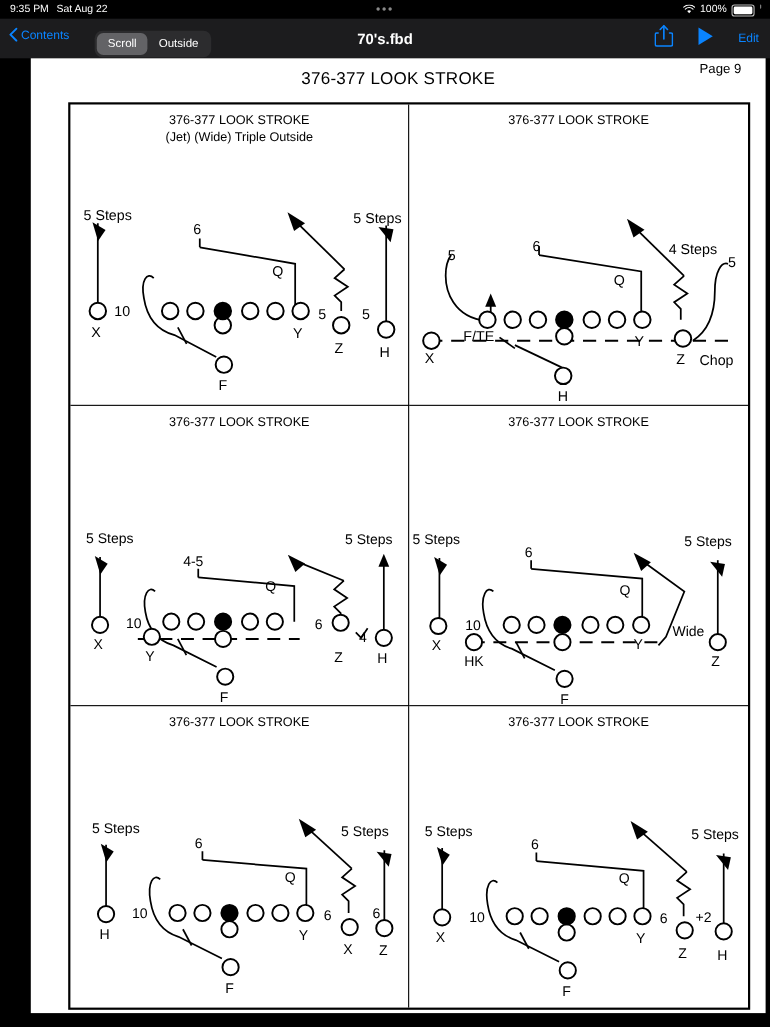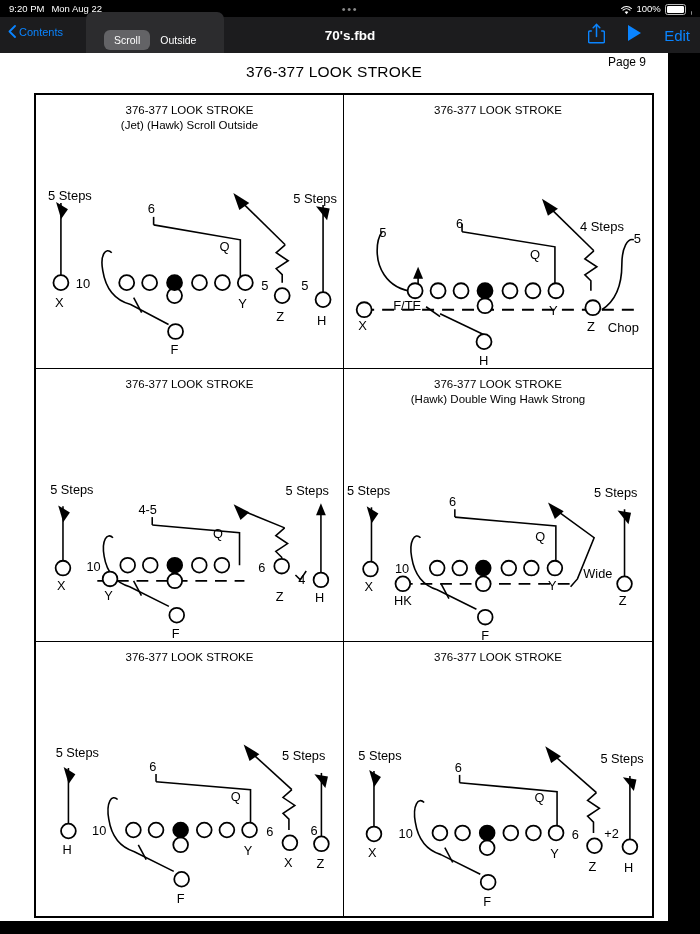--- a/index.html
+++ b/index.html
@@ -12,61 +12,61 @@
   #root { position: relative; width: 700px; height: 934px; background: #000; }
 
   
   .statusbar {
     position: absolute; left: 0; top: 0; width: 700px; height: 17px;
     background: #000; color: #fff; font-size: 9.5px;
     display: flex; align-items: center;
   }
   .sb-left { position: absolute; left: 9px; display: flex; gap: 7px; align-items: center; white-space: nowrap; }
   .sb-center { position: absolute; left: 0; width: 700px; text-align: center; color: #8a8a8a; font-size: 11px; letter-spacing: 1.6px; line-height: 8px; }
-  .sb-right { position: absolute; right: 8px; display: flex; gap: 4px; align-items: flex-end; white-space: nowrap; }
+  .sb-right { position: absolute; right: 8px; display: flex; gap: 4px; align-items: flex-start; white-space: nowrap; }
   .wifi-icon { display:inline-block; width: 11px; height: 9px; position: relative; top: 1px; }
   .batt-shell { display:inline-block; width: 19px; height: 9.5px; border: 1.1px solid #b9b9b9; border-radius: 2.6px; position: relative; top: 1px; }
   .batt-fill { position:absolute; left:1px; top:1px; bottom:1px; right:1px; background:#fff; border-radius:1.3px; }
   .batt-cap { display:inline-block; width:1.3px; height:4px; background:#8a8a8a; border-radius:0 1px 1px 0; margin-left:1px; position:relative; top:1px;}
 
   
   .toolbar {
     position: absolute; left: 0; top: 17px; width: 700px; height: 36px;
     background: #1c1c1e;
   }
   .tb-contents {
     position: absolute; left: 8px; top: 8px;
     display: flex; align-items: center; gap: 3px;
     color: #0a84ff; font-size: 11px;
   }
   .chev-left { width: 8px; height: 13px; }
   .seg {
     position: absolute; left: 86px; top: 23px;
     transform: translateY(-50%);
-    display: flex; background: #2c2c2e; border-radius: 7px; padding: 18px;
+    display: flex; background: #2c2c2e; border-radius: 7px; padding: 2px;
     height: 20px; box-sizing: content-box;
   }
   .seg-item {
     font-size: 10.5px; color: #ffffff; padding: 0 10px;
     display: flex; align-items: center; border-radius: 6px;
     height: 20px; box-sizing: border-box;
   }
   .seg-item.active { background: #636366; }
   .tb-title {
     position: absolute; left: 0; top: 0; width: 700px; height: 36px;
     display: flex; align-items: center; justify-content: center;
     color: #fff; font-size: 13.5px; font-weight: 600;
   }
   .tb-right { position: absolute; right: 10px; top: 0; height: 36px; display: flex; align-items: center; gap: 22px; }
   .icon-btn { display: flex; align-items: center; justify-content: center; }
-  .tb-edit { color: #0a84ff; font-size: 15px; }
+  .tb-edit { color: #0a84ff; font-size: 11px; }
 
   
   .sheet {
-    position: absolute; left: 0; top: 53px;
+    position: absolute; left: 28px; top: 53px;
     width: 668px; height: 868px;
     background: #ffffff;
   }
   .page-header {
     position: absolute; left: 0; top: 0; width: 668px; height: 40px;
   }
   .doc-title {
     position: absolute; left: 0; top: 10px; width: 668px; text-align: center;
     font-size: 15.5px; color: #000; letter-spacing: .2px;
   }
@@ -105,22 +105,22 @@
     bottom: 7px; width: 158px; height: 5px; background: #000; border-radius: 3px;
   }
 </style>
 </head>
 <body>
 
 <div id="root">
 
   <div class="statusbar">
     <div class="sb-left">
-      <span>9:20 PM</span>
-      <span>Mon Aug 22</span>
+      <span>9:35 PM</span>
+      <span>Sat Aug 22</span>
     </div>
     <div class="sb-center">•••</div>
     <div class="sb-right">
       <span class="wifi-icon">
         <svg width="11" height="9" viewBox="0 0 16 12">
           <path d="M8 11.3 L5.4 8.2 a4 4 0 0 1 5.2 0 Z" fill="#fff"></path>
           <path d="M2.9 5.6 a7.4 7.4 0 0 1 10.2 0" stroke="#fff" stroke-width="1.5" fill="none" stroke-linecap="round"></path>
           <path d="M0.8 3.1 a10.6 10.6 0 0 1 14.4 0" stroke="#fff" stroke-width="1.5" fill="none" stroke-linecap="round"></path>
         </svg>
       </span>
@@ -176,21 +176,21 @@
     <div class="page-header">
       <div class="doc-title">376-377 LOOK STROKE</div>
       <div class="page-num">Page 9</div>
     </div>
 
     <div class="grid">
 
       <div class="cell">
         <div class="cell-title">
           <div>376-377 LOOK STROKE</div>
-          <div>(Jet) (Hawk) Scroll Outside</div>
+          <div>(Jet) (Wide) Triple Outside</div>
         </div>
         <svg class="cell-svg" viewBox="0 0 308 273">
           <g stroke="#000" fill="none" stroke-width="1.6">
 
             <line x1="25" y1="108" x2="25" y2="185"></line>
             <path d="M19 108 L27 124 L32 113 Z" fill="#000" stroke="none" transform="rotate(10 25 114)"></path>
 
             <line x1="288" y1="110" x2="288" y2="198"></line>
             <path d="M282 110 L290 126 L295 115 Z" fill="#000" stroke="none" transform="rotate(-12 288 116)"></path>
 
@@ -342,21 +342,20 @@
             <text x="242" y="237" font-size="13">Z</text>
             <text x="282" y="238" font-size="13">H</text>
             <text x="136" y="274" font-size="13">F</text>
           </g>
         </svg>
       </div>
 
       <div class="cell">
         <div class="cell-title">
           <div>376-377 LOOK STROKE</div>
-          <div>(Hawk) Double Wing Hawk Strong</div>
         </div>
         <svg class="cell-svg" viewBox="0 0 308 278">
           <line x1="55" y1="219" x2="232" y2="219" stroke="#000" stroke-width="1.8" stroke-dasharray="12 8"></line>
           <g stroke="#000" fill="none" stroke-width="1.6">
             <line x1="25" y1="141" x2="25" y2="204"></line>
             <path d="M19 141 L27 157 L32 146 Z" fill="#000" stroke="none" transform="rotate(10 25 147)"></path>
             <line x1="283" y1="143" x2="283" y2="214"></line>
             <path d="M277 143 L285 159 L290 148 Z" fill="#000" stroke="none" transform="rotate(-12 283 149)"></path>
 
             <polyline points="213,203 213,160 110,151"></polyline>

